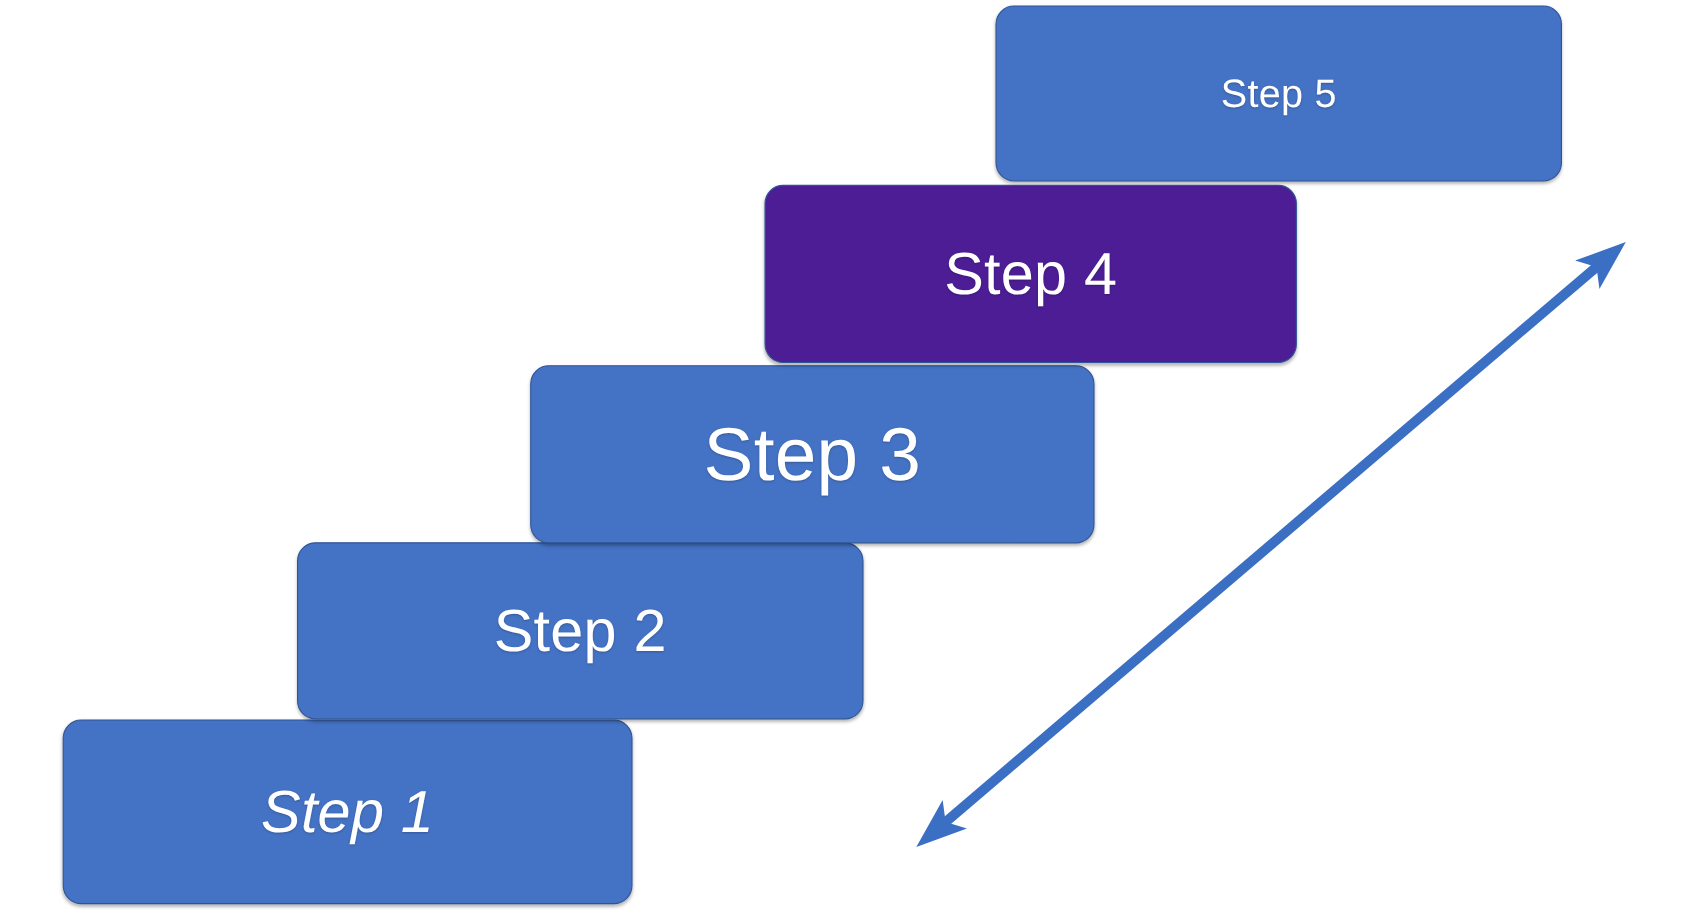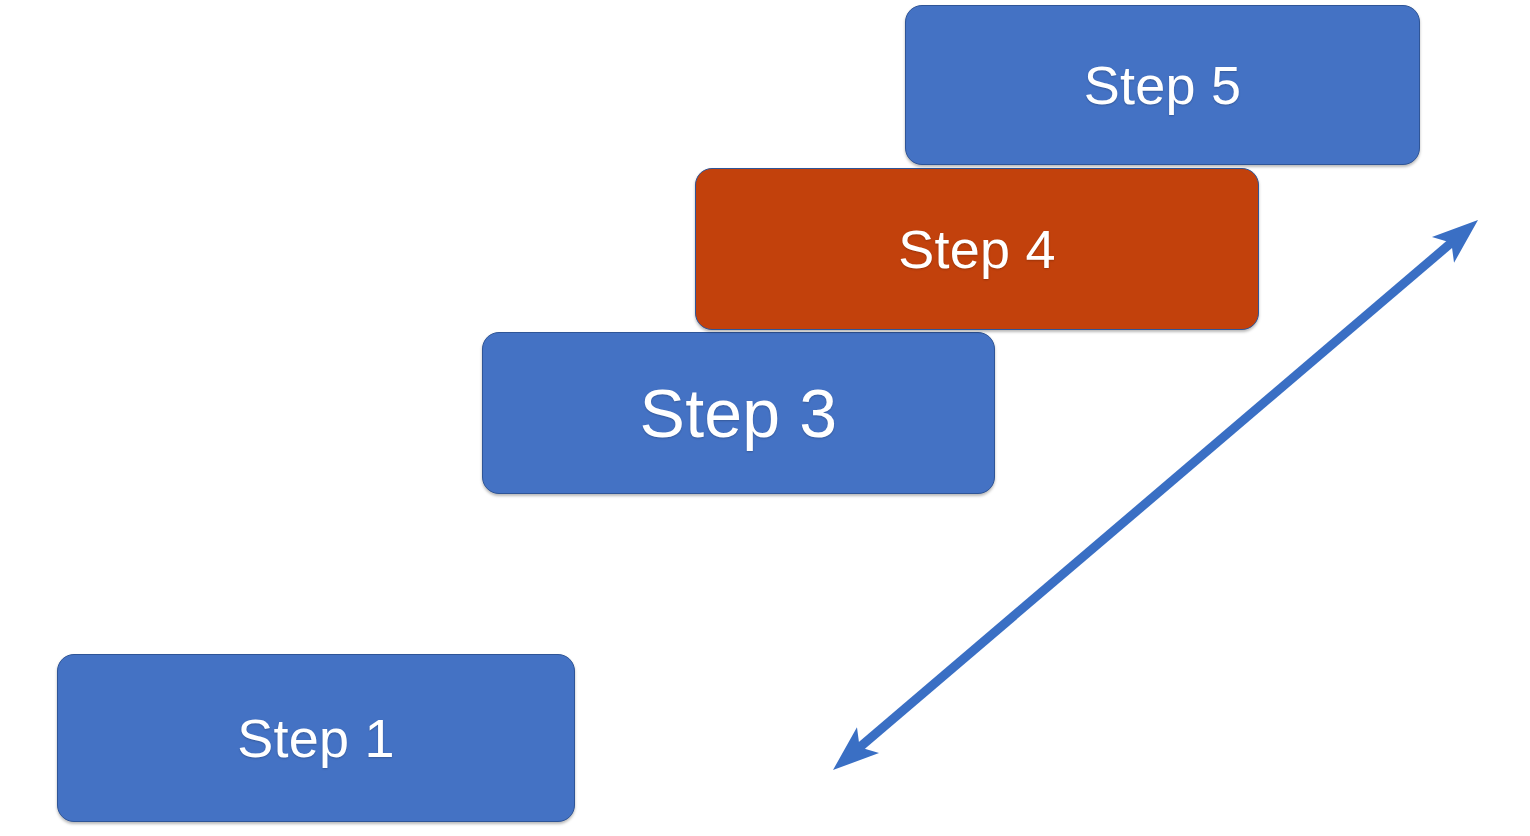--- a/index.html
+++ b/index.html
@@ -47,35 +47,38 @@
     width: 1530px;
     height: 836px;
     pointer-events: none;
   }
 </style>
 </head>
 <body>
 
 <div id="canvas" style="width: 1530px; height: 836px; background: rgb(255, 255, 255);">
 
-  <div class="step-box" style="left: 57px; top: 654px; width: 518px; height: 168px; z-index: 1; background: rgb(68, 114, 196); border-color: rgb(47, 85, 151); border-radius: 17px;">
+  <div class="step-box" style="left: 57px; top: 654px; width: 518px; height: 168px; z-index: 1; background: rgb(68, 114, 196); border-color: rgb(47, 85, 151); border-radius: 17px; font-style: italic;">
     <span class="step-label" style="color: rgb(255, 255, 255); font-size: 54px;">Step 1</span>
   </div>
 
+  <div class="step-box" style="left: 270px; top: 493px; width: 515px; height: 161px; z-index: 2; background: rgb(68, 114, 196); border-color: rgb(47, 85, 151); border-radius: 17px;">
+    <span class="step-label" style="color: rgb(255, 255, 255); font-size: 54px;">Step 2</span>
+  </div>
 
   <div class="step-box" style="left: 482px; top: 332px; width: 513px; height: 162px; z-index: 3; background: rgb(68, 114, 196); border-color: rgb(47, 85, 151); border-radius: 17px;">
     <span class="step-label" style="color: rgb(255, 255, 255); font-size: 68px;">Step 3</span>
   </div>
 
-  <div class="step-box" style="left: 695px; top: 168px; width: 564px; height: 162px; z-index: 4; background: #c2410c; border-color: rgb(47, 85, 151); border-radius: 17px;">
+  <div class="step-box" style="left: 695px; top: 168px; width: 484px; height: 162px; z-index: 4; background: #4c1d95; border-color: rgb(47, 85, 151); border-radius: 17px;">
     <span class="step-label" style="color: rgb(255, 255, 255); font-size: 54px;">Step 4</span>
   </div>
 
   <div class="step-box" style="left: 905px; top: 5px; width: 515px; height: 160px; z-index: 5; background: rgb(68, 114, 196); border-color: rgb(47, 85, 151); border-radius: 17px;">
-    <span class="step-label" style="color: rgb(255, 255, 255); font-size: 54px;">Step 5</span>
+    <span class="step-label" style="color: rgb(255, 255, 255); font-size: 36px;">Step 5</span>
   </div>
 
   <svg id="arrow-layer" viewBox="0 0 1530 836">
     <g>
       <line id="arrow-shaft" x1="847.7009667404183" y1="757.4642919267751" x2="1463.9990792948397" y2="231.9387695935475" stroke="#3A6FC4" stroke-width="9" stroke-linecap="butt"></line>
       <polygon id="arrow-head-up" points="1478,220 1454.0280831876594,262.7825572440712 1451.3678138760538,242.70961607468277 1431.9673132865391,236.91129072366635" fill="#3A6FC4"></polygon>
       <polygon id="arrow-head-down" points="833,770 879.0326867134609,753.0887092763336 859.6321861239461,747.2903839253172 856.9719168123404,727.2174427559288" fill="#3A6FC4"></polygon>
     </g>
   </svg>
 

